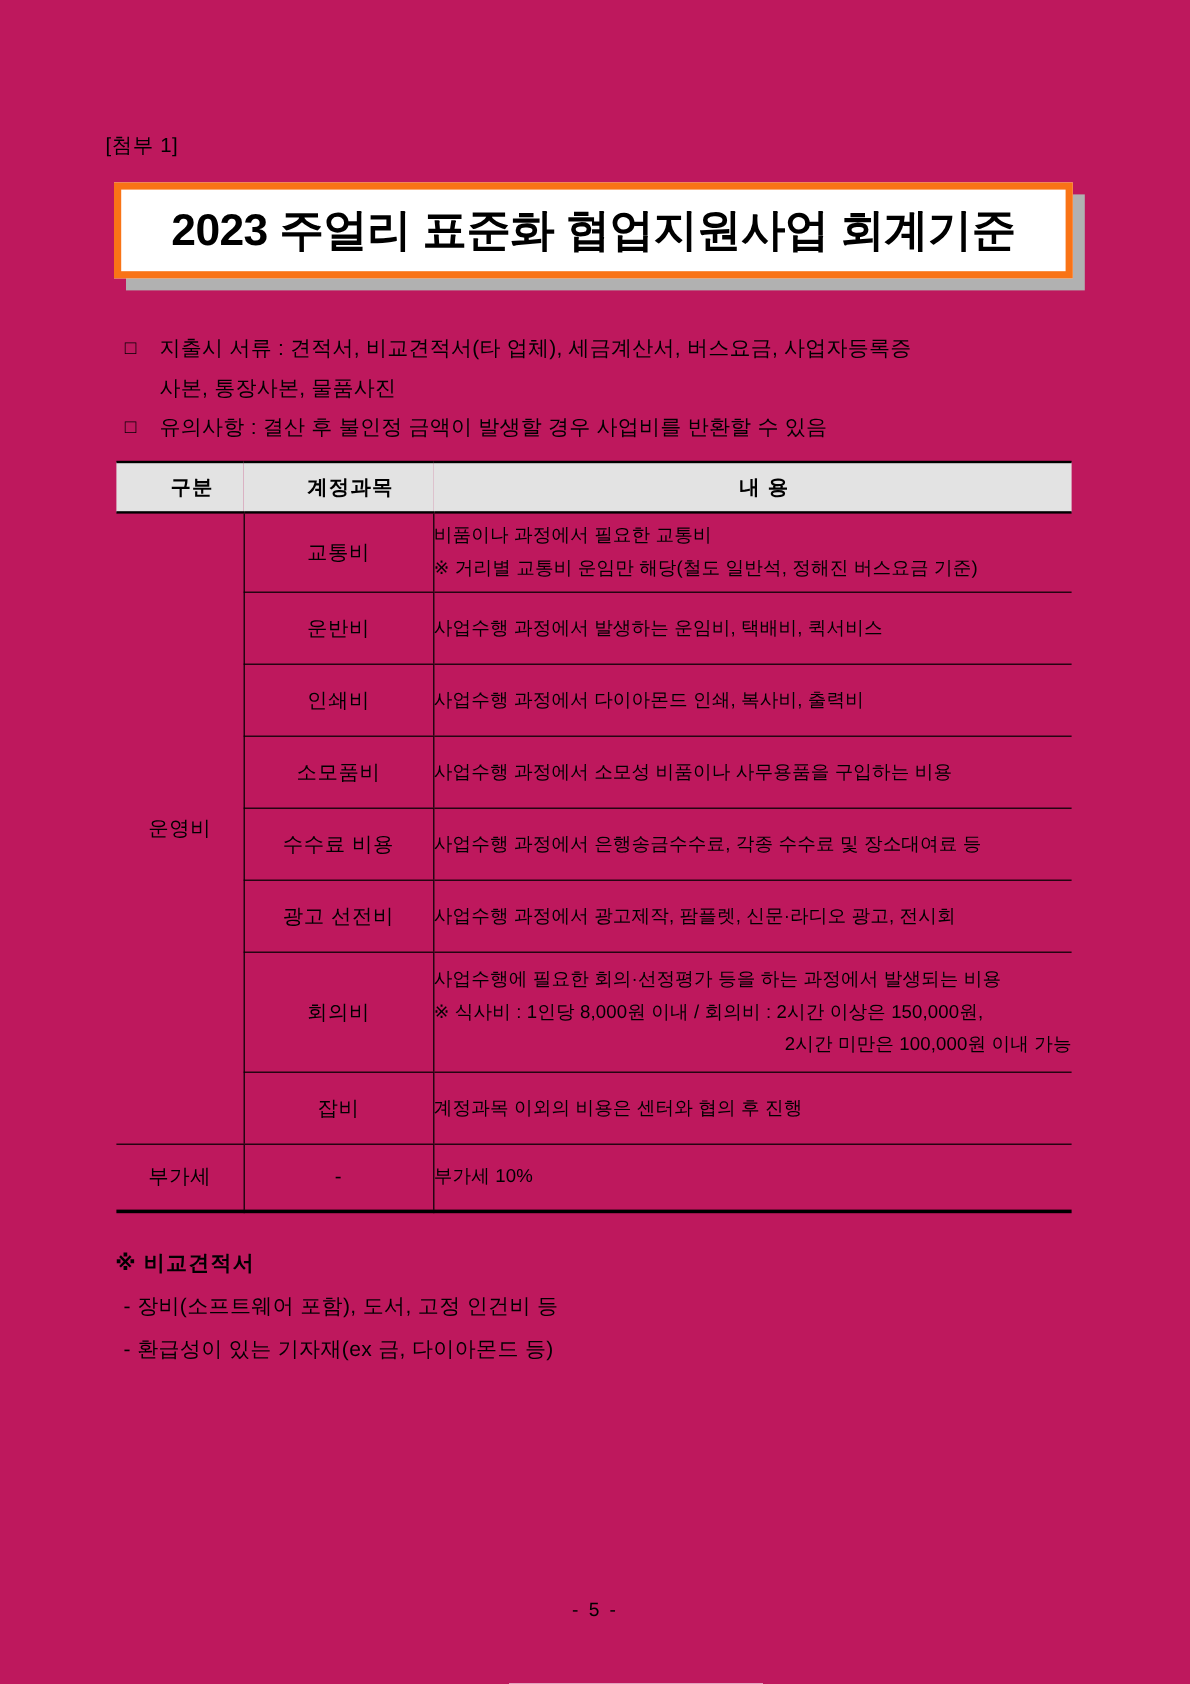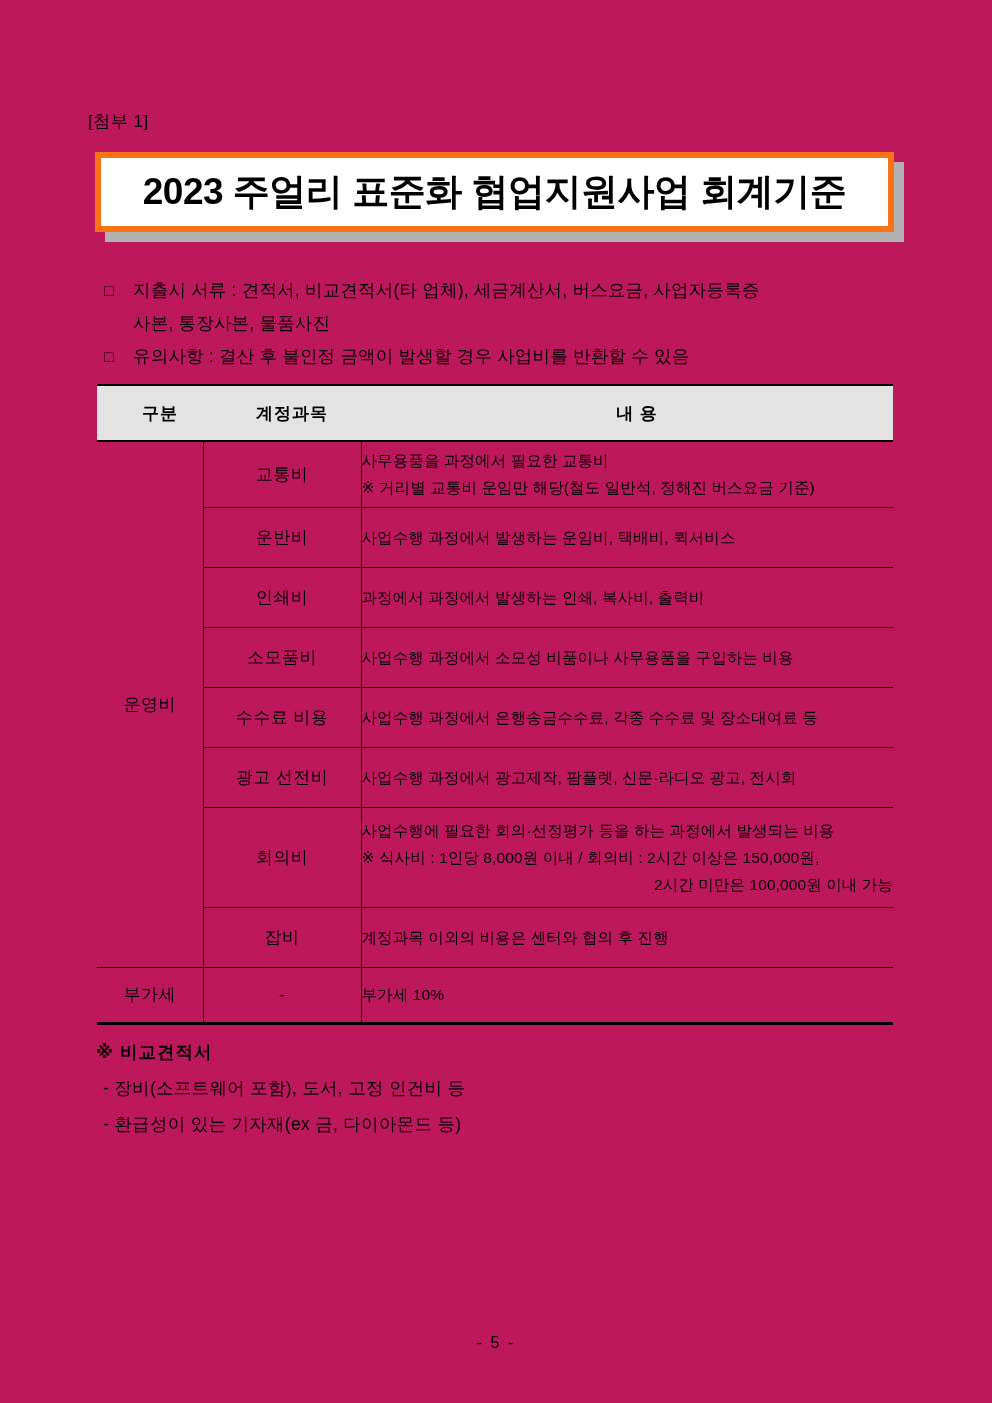--- a/index.html
+++ b/index.html
@@ -57,21 +57,21 @@
     border-bottom: 3px solid #000000;
   }
   table.acct th, table.acct td {
     border-bottom: 1px solid #000000;
     vertical-align: middle;
     padding: 0;
   }
   table.acct thead th {
     background: #e3e3e3;
     border-bottom: 2px solid #000000;
-    height: 56px;
+    height: 42px;
     font-size: 17px;
     font-weight: bold;
     letter-spacing: 1px;
     text-align: center;
     padding-left: 20px;
   }
   td.cell-cat { text-align: center; font-size: 17px; letter-spacing: 0.5px; }
   td.cell-account {
     border-left: 1px solid #000000;
     text-align: center;
@@ -147,34 +147,34 @@
           <th>구분</th>
           <th>계정과목</th>
           <th>내 용</th>
         </tr>
       </thead>
       <tbody>
         <tr class="h-66">
           <td class="cell-cat" rowspan="8">운영비</td>
           <td class="cell-account">교통비</td>
           <td class="cell-content">
-            <div>사무용품을 과정에서 필요한 교통비</div>
+            <div>비품이나 과정에서 필요한 교통비</div>
             <div>※ 거리별 교통비 운임만 해당(철도 일반석, 정해진 버스요금 기준)</div>
           </td>
         </tr>
         <tr class="h-60">
           <td class="cell-account">운반비</td>
           <td class="cell-content">
             <div>사업수행 과정에서 발생하는 운임비, 택배비, 퀵서비스</div>
           </td>
         </tr>
         <tr class="h-60">
           <td class="cell-account">인쇄비</td>
           <td class="cell-content">
-            <div>과정에서 과정에서 발생하는 인쇄, 복사비, 출력비</div>
+            <div>사업수행 과정에서 다이아몬드 인쇄, 복사비, 출력비</div>
           </td>
         </tr>
         <tr class="h-60">
           <td class="cell-account">소모품비</td>
           <td class="cell-content">
             <div>사업수행 과정에서 소모성 비품이나 사무용품을 구입하는 비용</div>
           </td>
         </tr>
         <tr class="h-60">
           <td class="cell-account">수수료 비용</td>

